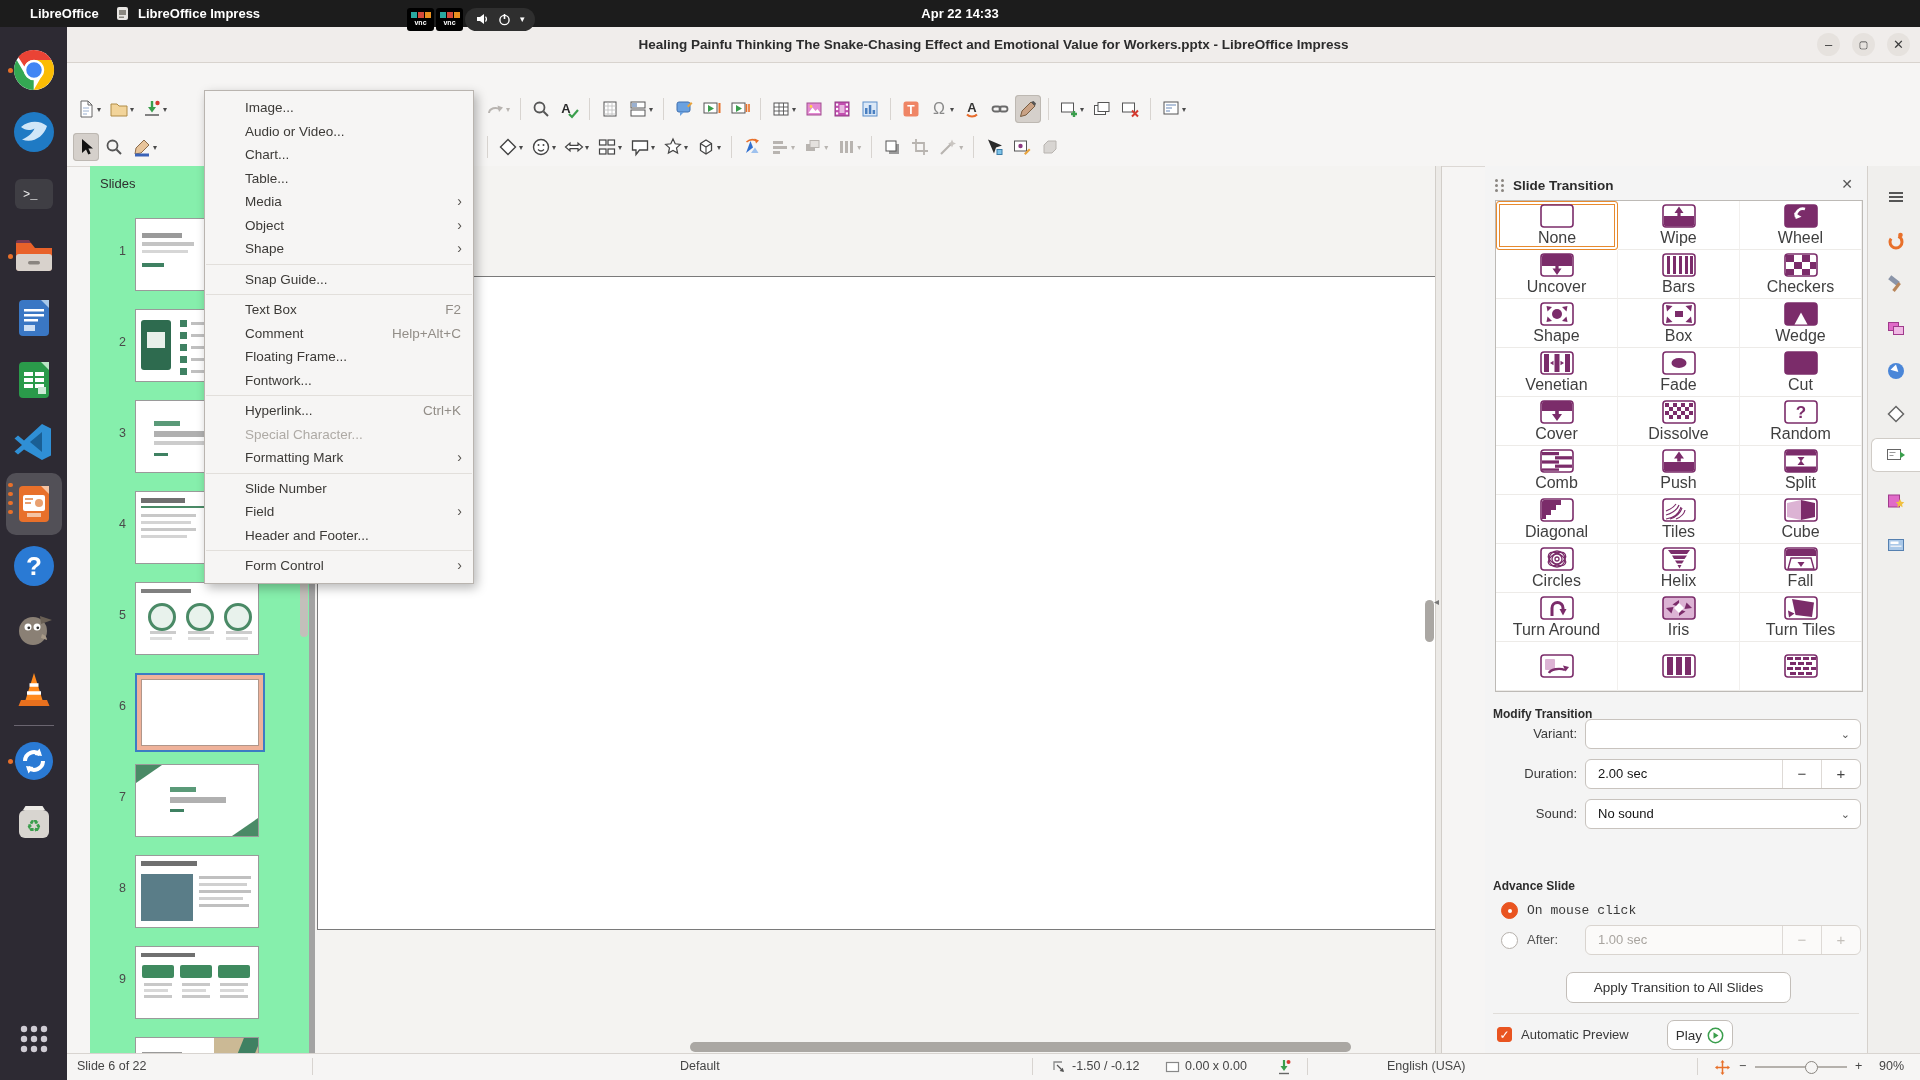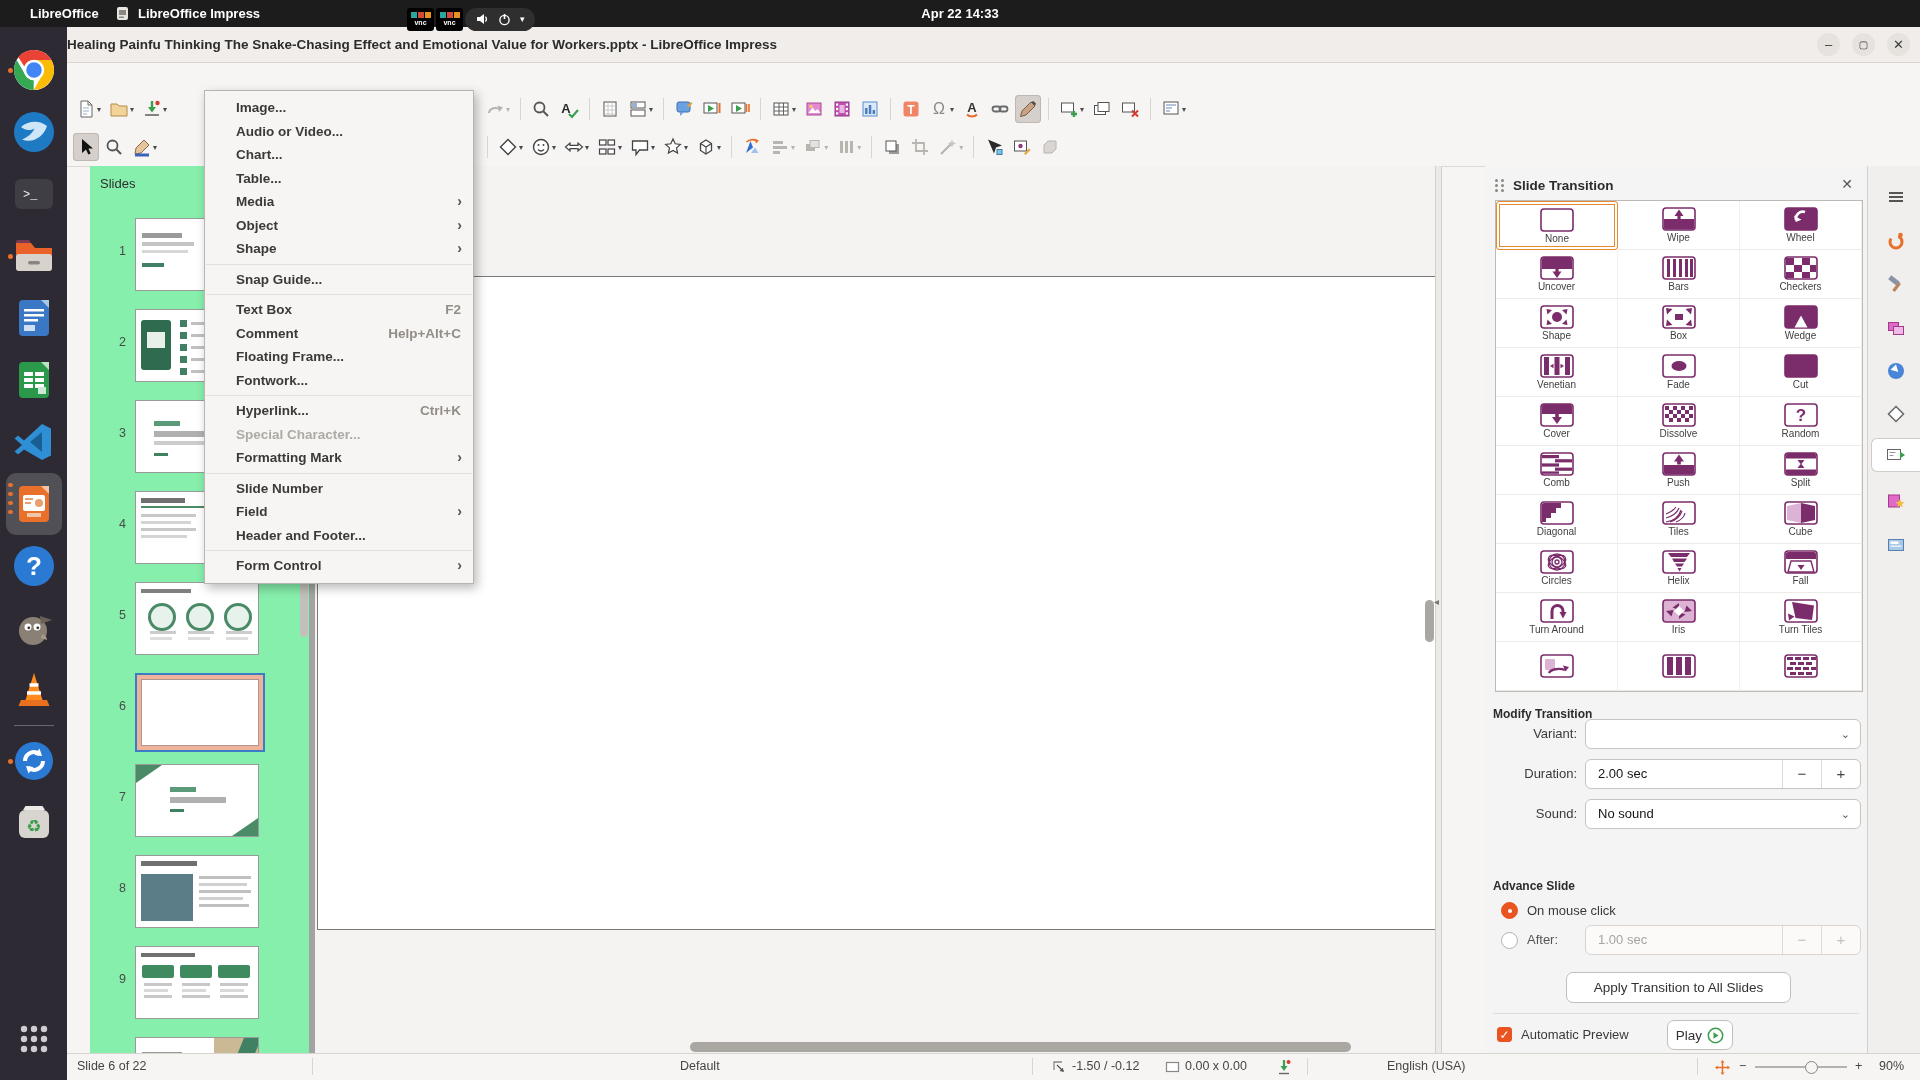--- a/index.html
+++ b/index.html
@@ -26,42 +26,42 @@
   .dock-item{position:relative;width:56px;height:62px;display:flex;align-items:center;justify-content:center;flex:0 0 auto;}
   .dock-item.active-app{background:rgba(255,255,255,.18);border-radius:10px;}
   .run-dot{position:absolute;left:2px;top:50%;width:5px;height:5px;margin-top:-2px;border-radius:50%;background:#e8702a;}
   .run-dots{position:absolute;left:2px;top:10px;display:flex;flex-direction:column;gap:5px;}
   .run-dots i{width:5px;height:4px;border-radius:2px;background:#e8702a;}
   .dock-sep{width:40px;height:1px;background:#6a6570;margin:4px 0;flex:0 0 auto;}
   .dock-bottom{position:absolute;bottom:10px;left:0;width:67px;display:flex;justify-content:center;}
   
   .window{position:absolute;left:67px;top:27px;right:0;bottom:0;}
   .titlebar{position:absolute;left:0;top:0;right:0;height:35px;background:#f0edeb;border-bottom:1px solid #d8d3ce;}
-  .title-text{position:absolute;left:0;right:0;top:0;text-align:left;line-height:35px;font-size:13.5px;
+  .title-text{position:absolute;left:0;right:0;top:0;text-align:center;line-height:35px;font-size:13.5px;
               font-weight:bold;color:#2c2c2c;}
   .winbtns{position:absolute;right:10px;top:6px;display:flex;gap:12px;z-index:5;}
   .winbtn{width:23px;height:23px;border-radius:50%;background:#e6e2de;color:#3a3a3a;display:flex;
           align-items:center;justify-content:center;font-size:13px;}
   .menubar{position:absolute;left:0;top:35px;right:0;height:28px;background:#f6f5f4;display:flex;
            padding-left:8px;font-size:13.5px;color:#3a3a3a;}
   .mb-item{padding:0 9px;line-height:26px;height:28px;box-sizing:border-box;}
   .mb-item.active{background:#dedad6;border-bottom:3px solid #e8622a;line-height:25px;}
   .toolbar{position:absolute;left:0;right:0;height:38px;background:#f6f5f4;border-bottom:1px solid #dcd8d4;}
   .toolbar.row1{top:63px;} .toolbar.row2{top:101px;}
   .tb-left{position:absolute;left:6px;top:0;height:38px;display:flex;align-items:center;gap:2px;}
   .tb-right{position:absolute;left:407px;top:0;height:38px;display:flex;align-items:center;gap:2px;}
   .tbtn{height:28px;display:flex;align-items:center;justify-content:center;border-radius:4px;padding:0 3px;}
   .tbtn.active{background:#d5d0cb;box-shadow:inset 0 0 0 1px #bdb8b2;}
   .dd{font-size:8px;color:#4a4a4a;margin-left:1px;}
   .dd.dis{color:#b8b4b0;}
   .tsep{width:1px;height:22px;background:#d8d4d0;margin:0 5px;}
   
   .popup{position:absolute;left:204px;top:90px;width:268px;background:#f6f5f4;border:1px solid #b9b4af;
          box-shadow:3px 4px 10px rgba(0,0,0,.28);padding:5px 0;z-index:100;}
-  .pm-item{height:23.5px;line-height:23.5px;padding-left:31px;font-size:13.5px;color:#3c3a37;position:relative;font-weight:bold;}
+  .pm-item{height:23.5px;line-height:23.5px;padding-left:40px;font-size:13.5px;color:#3c3a37;position:relative;}
   .pm-item.disabled{color:#aeaaa5;}
   .pm-short{position:absolute;right:12px;top:0;color:#928d87;}
   .pm-sub{position:absolute;right:11px;top:0;color:#55524e;font-size:14px;}
   .pm-sep{height:1px;background:#e2dfdb;margin:3px 1px;}
   
   .main{position:absolute;left:0;right:0;top:139px;bottom:26px;display:flex;}
   .slides-panel{width:219px;position:relative;background:#86efac;border-right:6px solid #a3a3a3;flex:0 0 auto;overflow:hidden;margin-left:23px;}
   .sp-header{position:absolute;top:10px;left:10px;font-size:13px;color:#2e2e2e;}
   .thumb-row{position:absolute;left:0;width:219px;}
   .thumb-num{position:absolute;left:0;top:26px;width:36px;text-align:right;font-size:12.5px;color:#4a4a4a;}
@@ -81,21 +81,21 @@
   .sidebar{width:382px;position:relative;background:#f4f4f4;flex:0 0 auto;font-size:13px;color:#3a3a3a;margin-left:43px;}
   .sb-head{position:absolute;top:12px;left:10px;display:flex;align-items:center;gap:8px;}
   .grip{display:grid;grid-template-columns:4px 4px;grid-gap:2px;}
   .grip i{width:3px;height:3px;border-radius:50%;background:#8a8680;}
   .sb-title{font-size:13.5px;font-weight:bold;color:#2c2c2c;}
   .sb-close{position:absolute;top:10px;right:14px;font-size:14px;color:#555;}
   .tgrid{position:absolute;top:34px;left:10px;width:366px;height:490px;background:#fff;border:1px solid #bdbab6;
          overflow:hidden;display:grid;grid-template-columns:repeat(3,1fr);grid-auto-rows:49px;}
   .tcell{position:relative;display:flex;flex-direction:column;align-items:center;justify-content:center;
          border-bottom:1px solid #edebe8;border-right:1px solid #f2f0ee;}
-  .tcell .lab{font-size:10px;color:#3f3f3f;margin-top:1px;white-space:nowrap;}
+  .tcell .lab{font-size:16px;color:#3f3f3f;margin-top:1px;white-space:nowrap;}
   .tcell.selected{border:1px solid #e78a2e;border-radius:3px;
                   box-shadow:inset 0 0 0 2px #fff,inset 0 0 0 3px #e78a2e;}
   .sec-head{position:absolute;left:8px;font-weight:bold;font-size:12px;color:#2c2c2c;}
   .frow{position:absolute;left:0;width:382px;height:30px;}
   .flabel{position:absolute;left:0;width:92px;text-align:right;line-height:30px;color:#3a3a3a;}
   .field{position:absolute;left:100px;width:276px;height:30px;background:#fff;border:1px solid #c8c3be;
          border-radius:6px;box-sizing:border-box;line-height:28px;}
   .field .val{padding-left:12px;color:#141414;}
   .field .chev{position:absolute;right:10px;top:0;color:#555;font-size:11px;line-height:28px;}
   .spin{position:absolute;right:0;top:0;height:28px;display:flex;}
@@ -1230,21 +1230,21 @@
           <span class="flabel">Sound:</span>
           <span class="field">
             <span class="val">No sound</span>
             <span class="chev">⌄</span>
           </span>
         </div>
 
         <div class="sec-head" style="top:713px;">Advance Slide</div>
         <div class="frow" style="top:733px;">
           <span class="radio sel" style="position:absolute;left:16px;top:3px;"></span>
-          <span style="position:absolute;left:42px;line-height:24px;">On mouse click</span>
+          <span style="position:absolute;left:42px;line-height:24px;font-family:Liberation Mono, monospace;">On mouse click</span>
         </div>
         <div class="frow" style="top:759px;">
           <span class="radio" style="position:absolute;left:16px;top:7px;"></span>
           <span style="position:absolute;left:42px;line-height:30px;color:#555;">After:</span>
           <span class="field disabled">
             <span class="val">1.00 sec</span>
             <span class="spin">
                 <i>−</i>
                 <i>+</i>
               </span>

